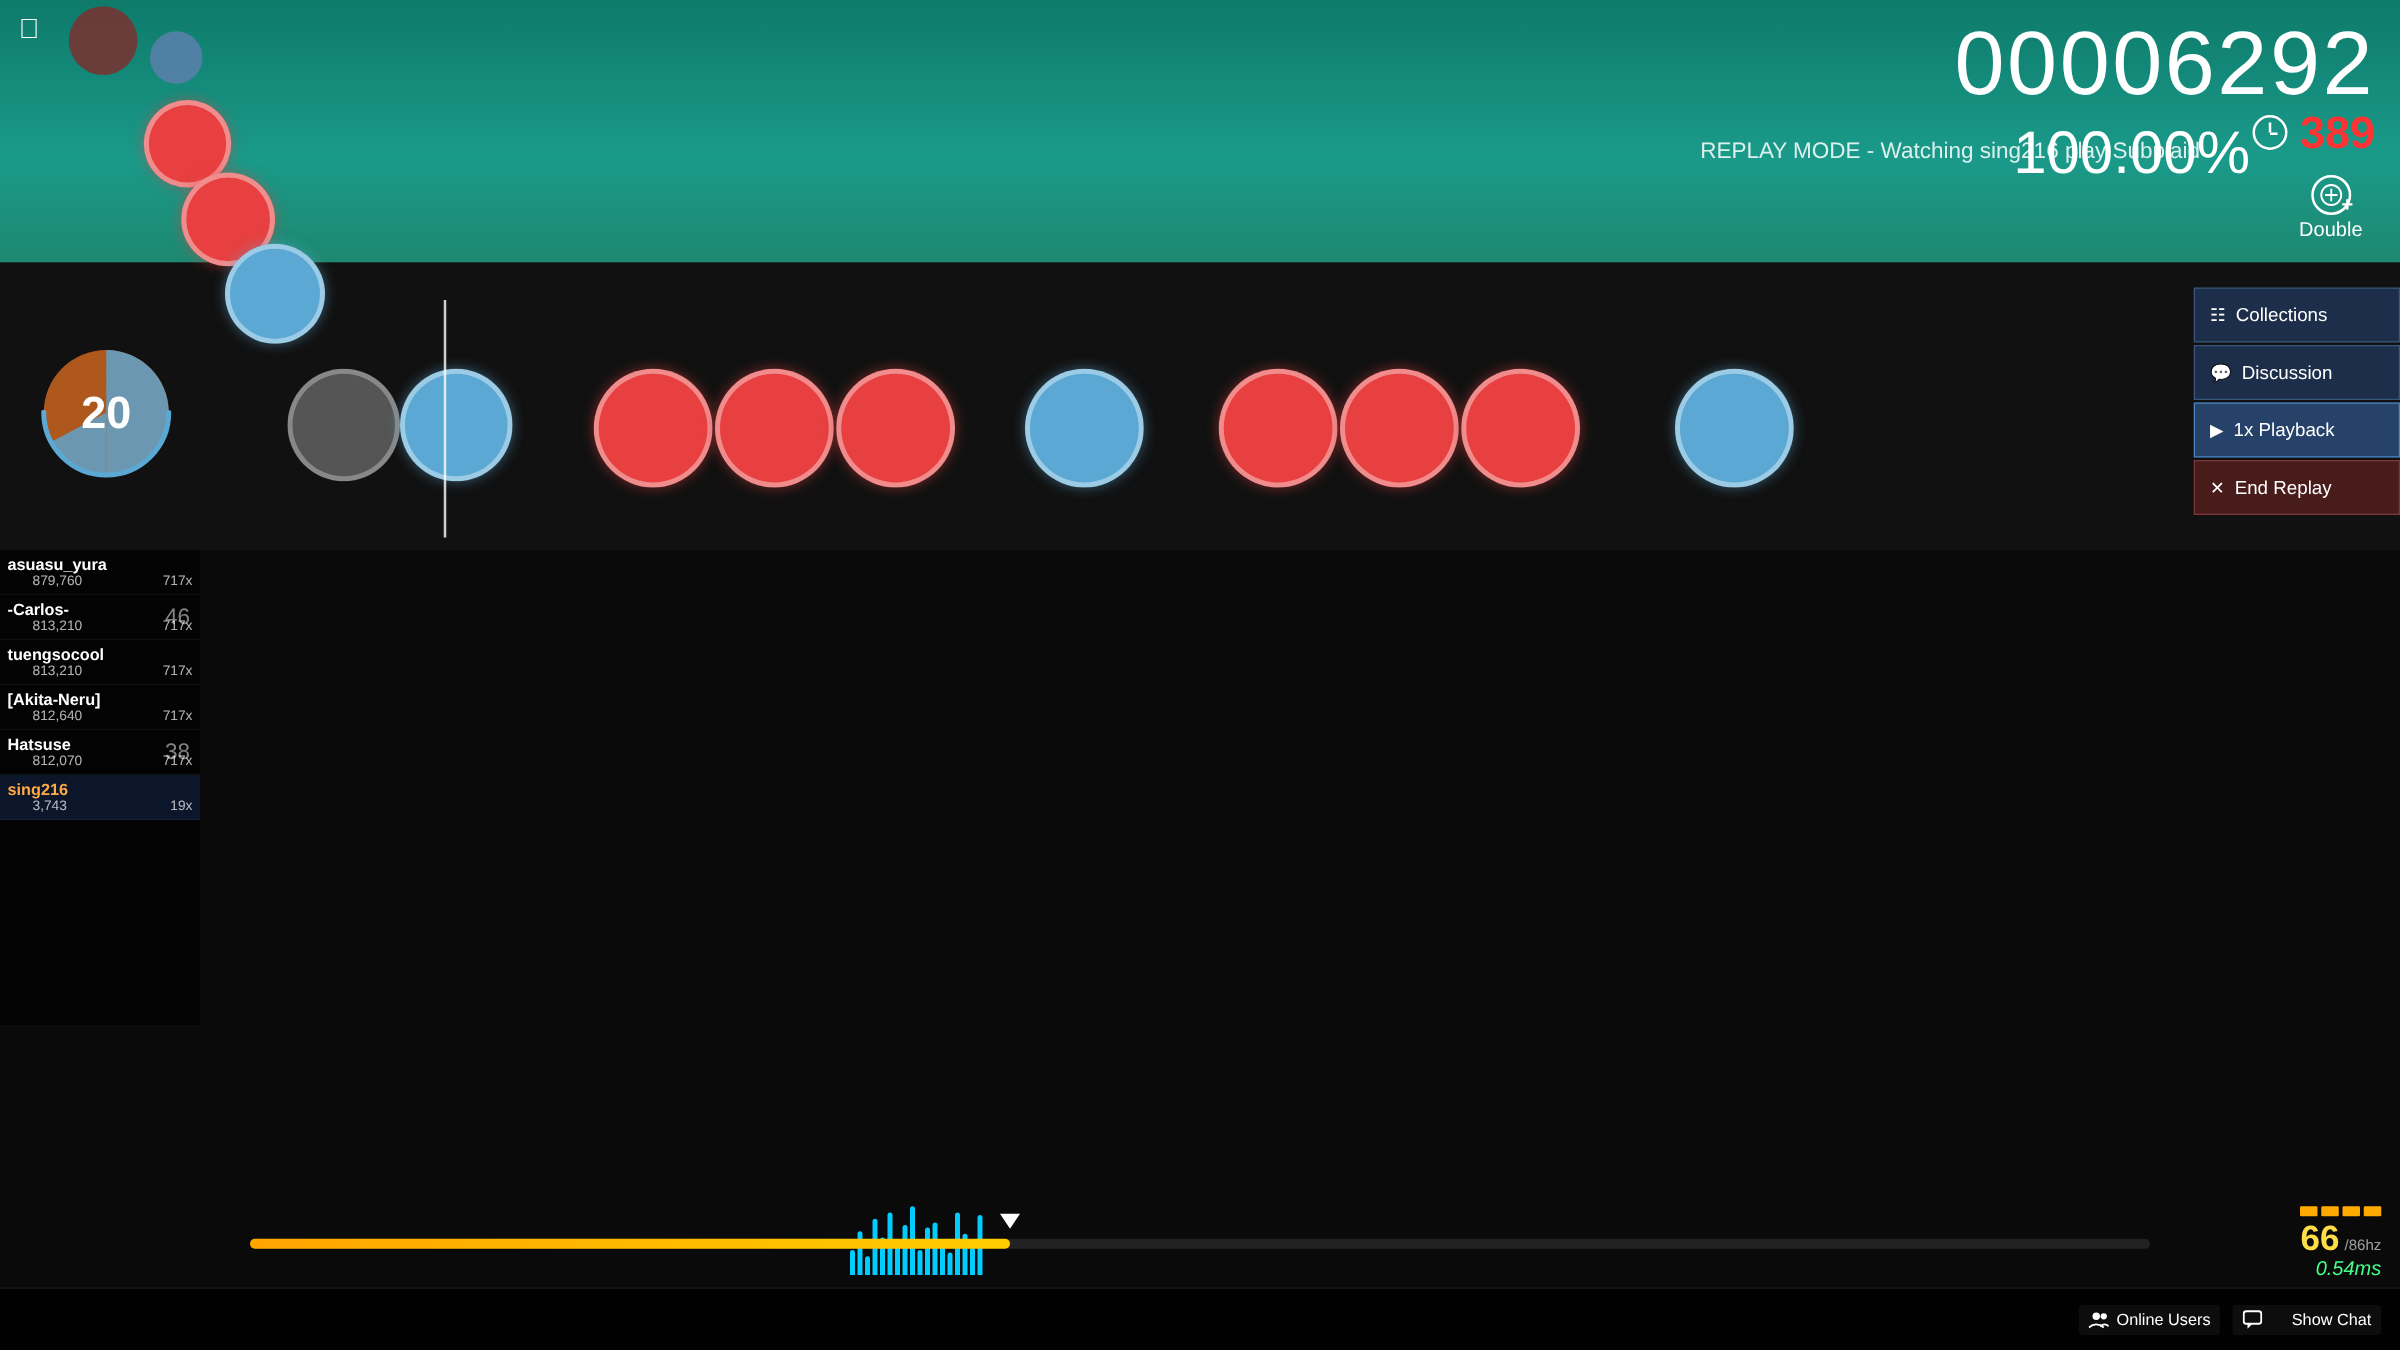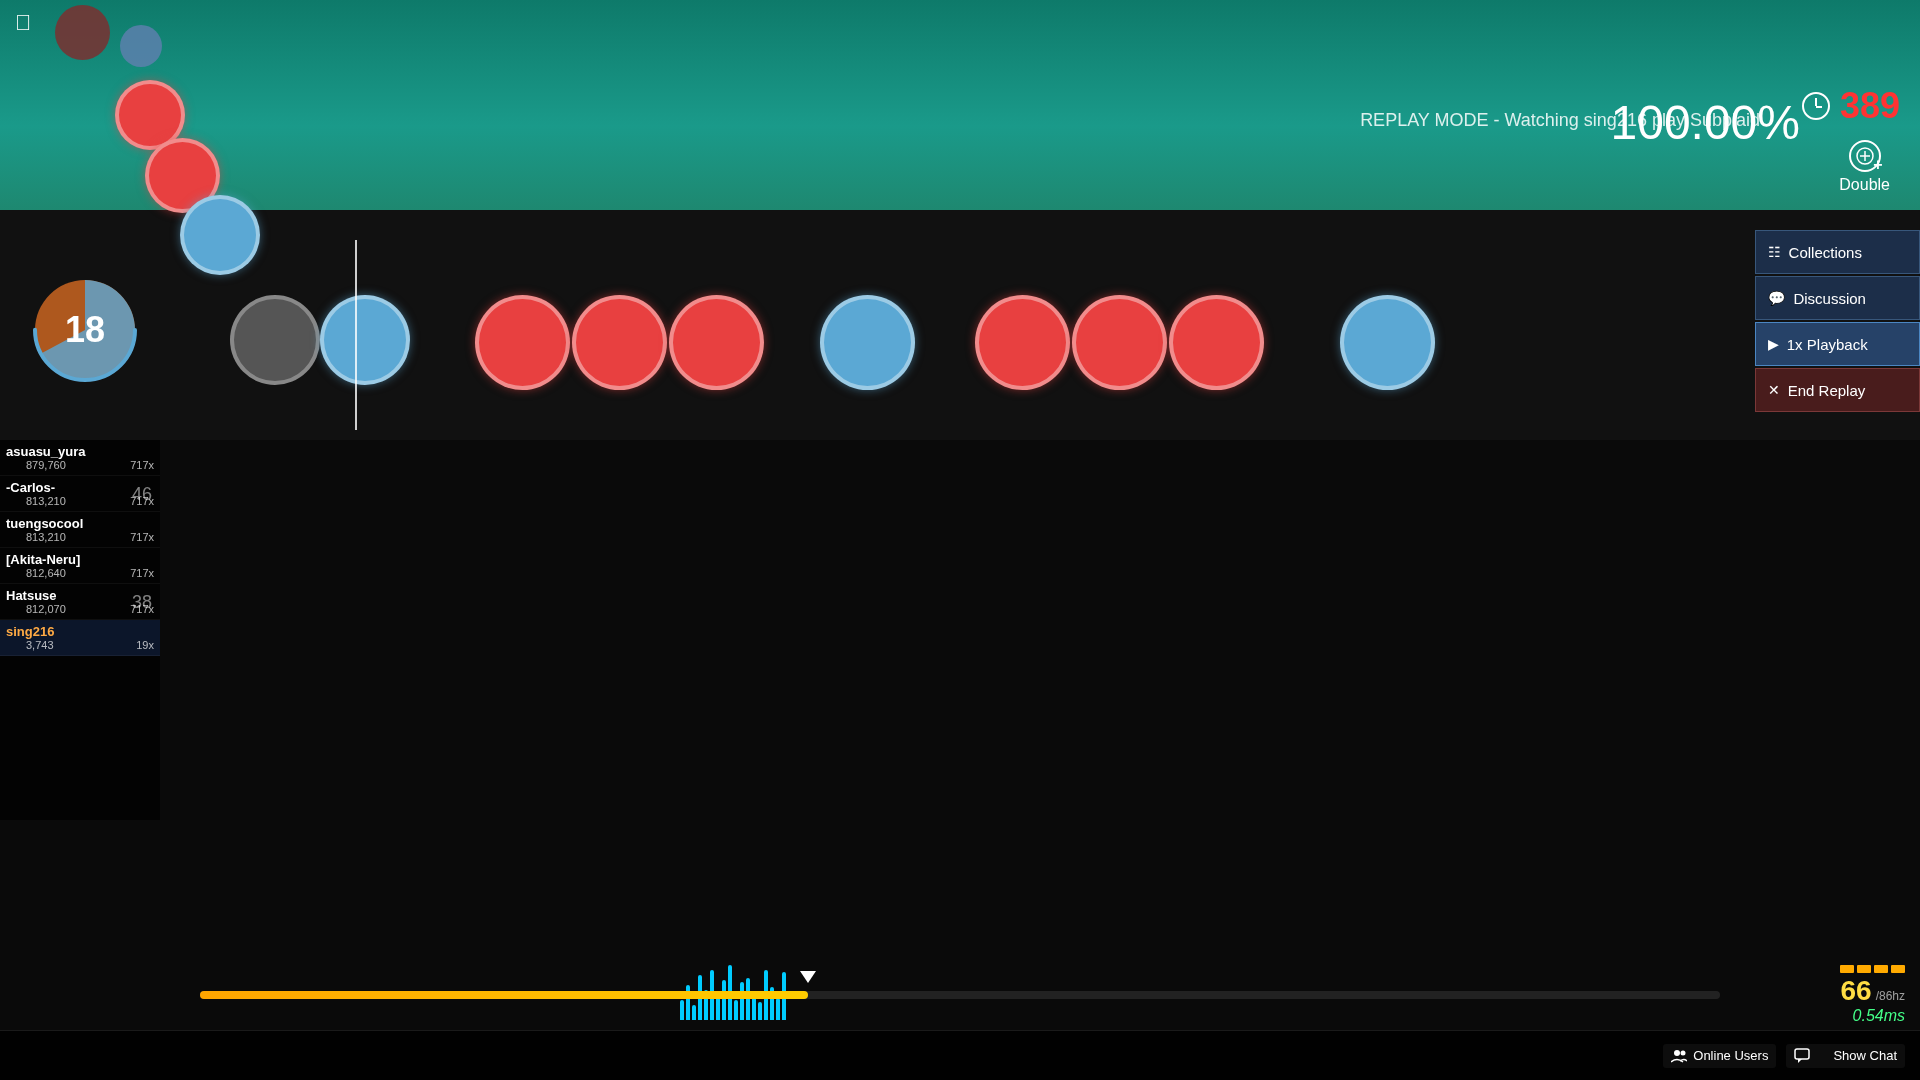--- a/index.html
+++ b/index.html
@@ -494,20 +494,21 @@
   <div class="teal-bg"></div>
   <div class="dark-bg"></div>
 
   <div id="apple-logo"></div>
 
   <div class="cursor-group">
     <div class="cursor-outer"></div>
     <div class="cursor-inner"></div>
   </div>
 
+  <div id="score">00006292</div>
 
   <div id="clock-row">
     <div class="clock-icon"></div>
     <span id="combo-number">389</span>
   </div>
 
   <div id="accuracy">100.00%</div>
 
   <div id="replay-mode">REPLAY MODE - Watching sing216 play Subplaid</div>
 
@@ -525,21 +526,21 @@
   <div id="number-circle">
     <svg class="pie-svg" width="110" height="110" viewBox="0 0 110 110">
 
       <circle cx="55" cy="55" r="50" fill="#c06020" opacity="0.9"></circle>
 
       <path d="M55,55 L55,5 A50,50 0 0,1 55,105 Z" fill="#5ba8d4" opacity="0.8"></path>
       <path d="M55,55 L55,105 A50,50 0 0,1 12,78 Z" fill="#5ba8d4" opacity="0.8"></path>
 
       <circle cx="55" cy="55" r="50" fill="none" stroke="#5ba8d4" stroke-width="4" stroke-dasharray="314" stroke-dashoffset="157" stroke-linecap="round"></circle>
     </svg>
-    <div class="circle-num">18</div>
+    <div class="circle-num">20</div>
   </div>
 
   <div class="cursor-line" style="left: 355px; top: 240px; height: 190px;"></div>
 
   <div class="hit-circle gray" style="left: 230px; top: 295px; width: 90px; height: 90px;"></div>
 
   <div class="hit-circle blue" style="left: 320px; top: 295px; width: 90px; height: 90px;"></div>
 
   <div class="hit-circle red" style="left: 115px; top: 80px; width: 70px; height: 70px;"></div>
   <div class="hit-circle red" style="left: 145px; top: 138px; width: 75px; height: 75px;"></div>

